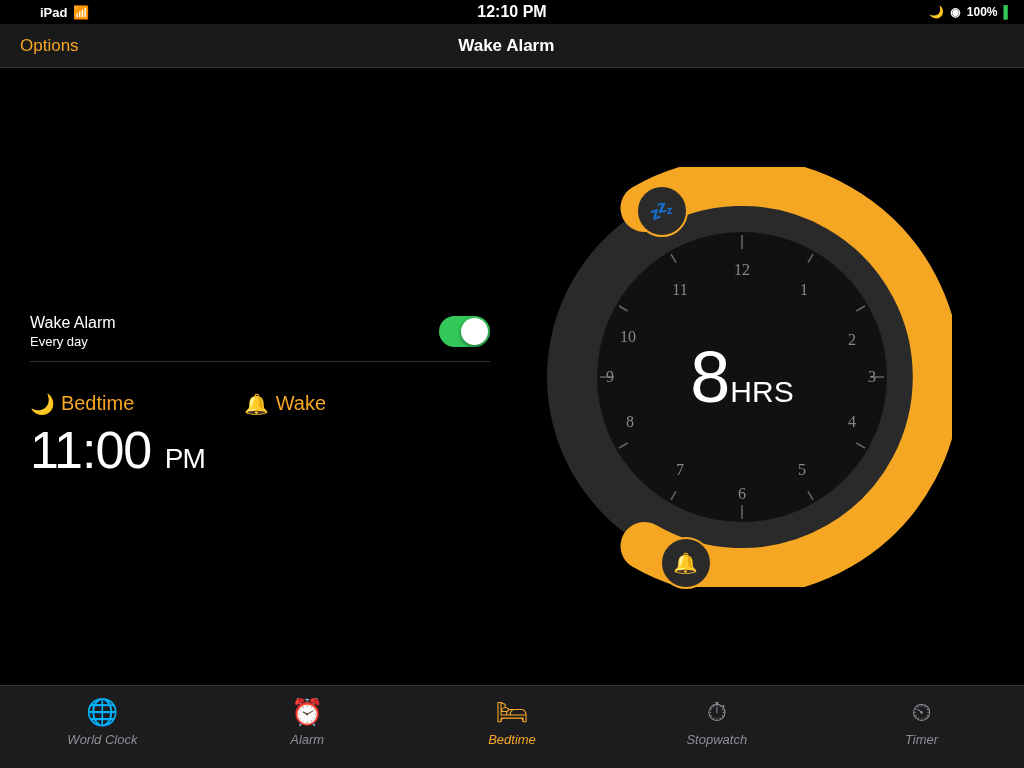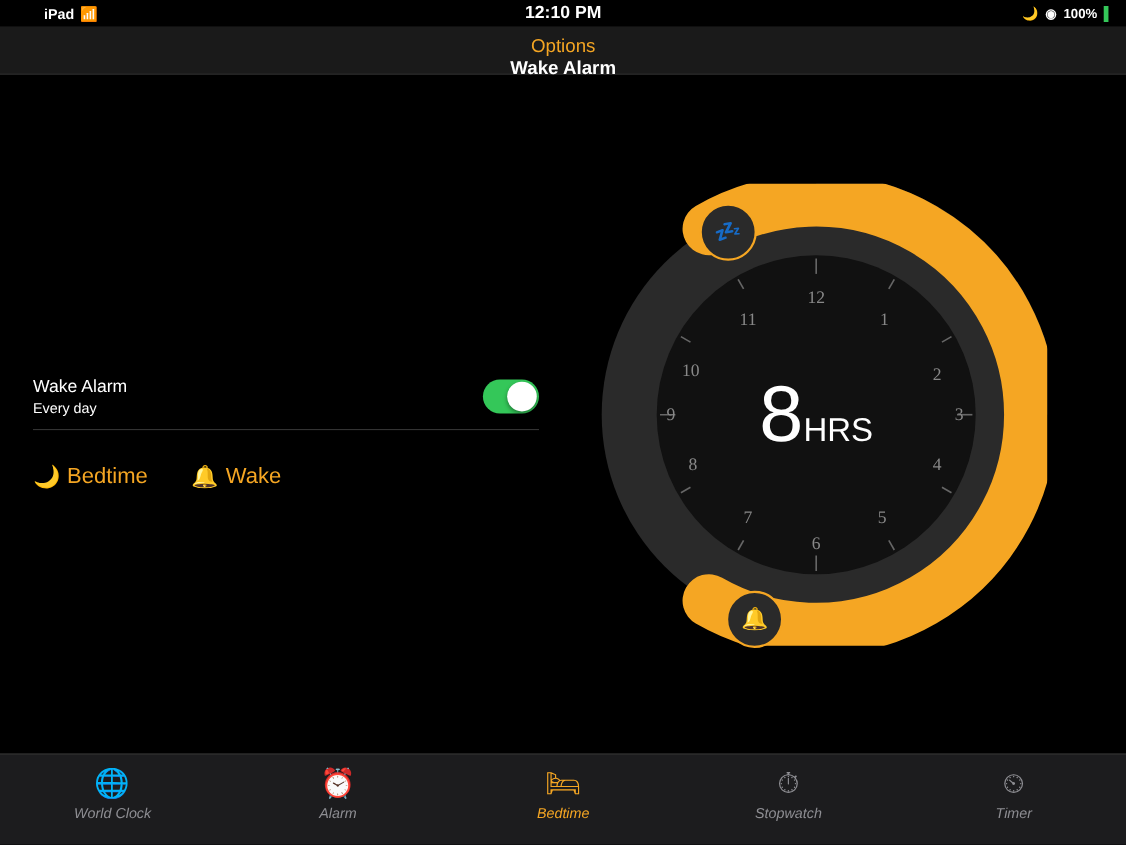--- a/index.html
+++ b/index.html
@@ -30,21 +30,20 @@
 
     
     #nav-bar {
       display: flex;
       justify-content: space-between;
       align-items: center;
       padding: 8px 20px;
       background: #1a1a1a;
       border-bottom: 0.5px solid #333;
       height: 44px;
-      flex-direction: column;
     }
     #nav-title { font-size: 17px; font-weight: 600; color: #fff; }
     #options-btn { font-size: 17px; color: #f5a623; background: none; border: none; cursor: pointer; }
 
     
     #main-content {
       display: flex;
       flex-direction: row;
       height: calc(768px - 24px - 44px - 83px);
       background: #000;
@@ -250,20 +249,24 @@
         <div class="toggle-knob"></div>
       </div>
     </div>
 
     <div id="times-row">
 
       <div class="time-section">
         <div class="time-label">
           <span>🌙</span>
           <span>Bedtime</span>
+        </div>
+        <div class="time-value">
+          <span>11:00</span>
+          <span class="time-ampm">PM</span>
         </div>
       </div>
 
       <div class="time-section">
         <div class="time-label">
           <span>🔔</span>
           <span>Wake</span>
         </div>
       </div>
     </div>

